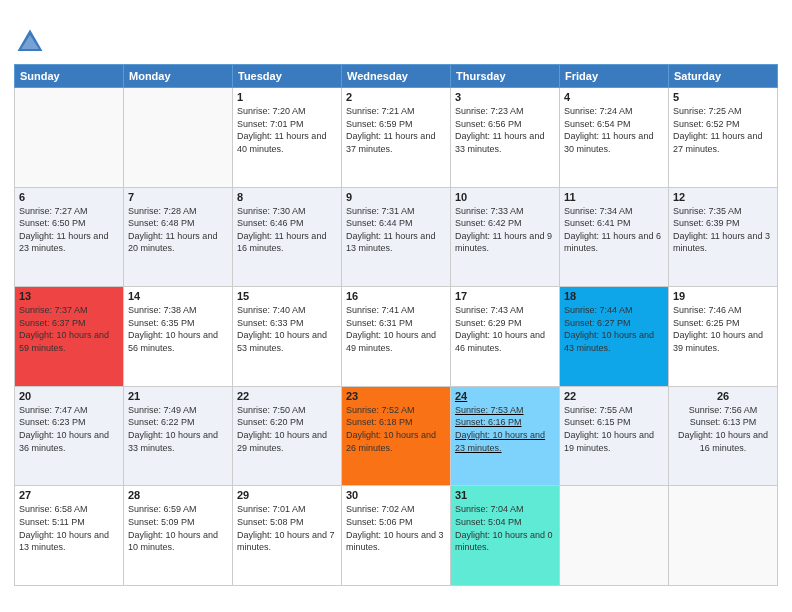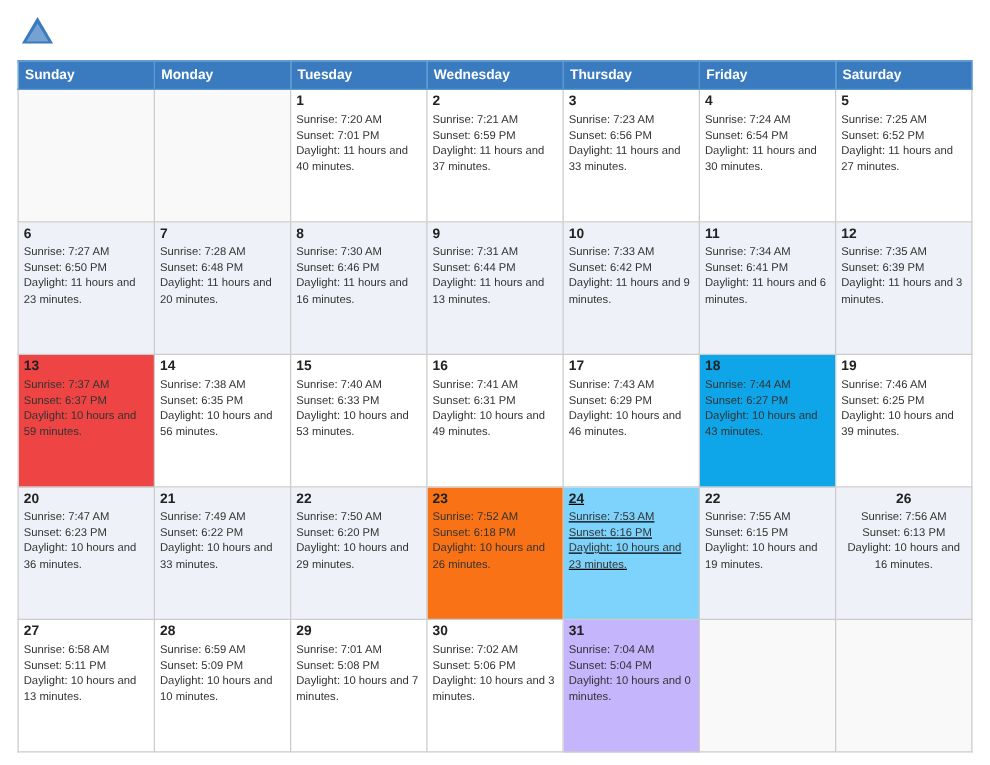--- a/index.html
+++ b/index.html
@@ -6,21 +6,21 @@
     body {
       width: 792px;
       height: 612px;
       font-family: Arial, sans-serif;
       background: #fff;
       overflow: hidden;
     }
     .page {
       width: 792px;
       height: 612px;
-      padding: 10px 14px;
+      padding: 26px 14px;
       display: flex;
       flex-direction: column;
       border-radius: 12px;
     }
     .header {
       display: flex;
       justify-content: space-between;
       align-items: flex-start;
       margin-bottom: 6px;
     }
@@ -264,21 +264,21 @@
             <div class="day-detail">Sunrise: 6:59 AM<br>Sunset: 5:09 PM<br>Daylight: 10 hours and 10 minutes.</div>
           </td>
           <td style="background: rgb(255, 255, 255);">
             <span class="day-num">29</span>
             <div class="day-detail">Sunrise: 7:01 AM<br>Sunset: 5:08 PM<br>Daylight: 10 hours and 7 minutes.</div>
           </td>
           <td style="background: rgb(255, 255, 255);">
             <span class="day-num">30</span>
             <div class="day-detail">Sunrise: 7:02 AM<br>Sunset: 5:06 PM<br>Daylight: 10 hours and 3 minutes.</div>
           </td>
-          <td style="background: #c4b5fd;">
+          <td style="background: #5eead4;">
             <span class="day-num">31</span>
             <div class="day-detail">Sunrise: 7:04 AM<br>Sunset: 5:04 PM<br>Daylight: 10 hours and 0 minutes.</div>
           </td>
           <td class="empty"></td>
           <td class="empty"></td>
         </tr>
       </tbody>
   </table>
 </div>
 

